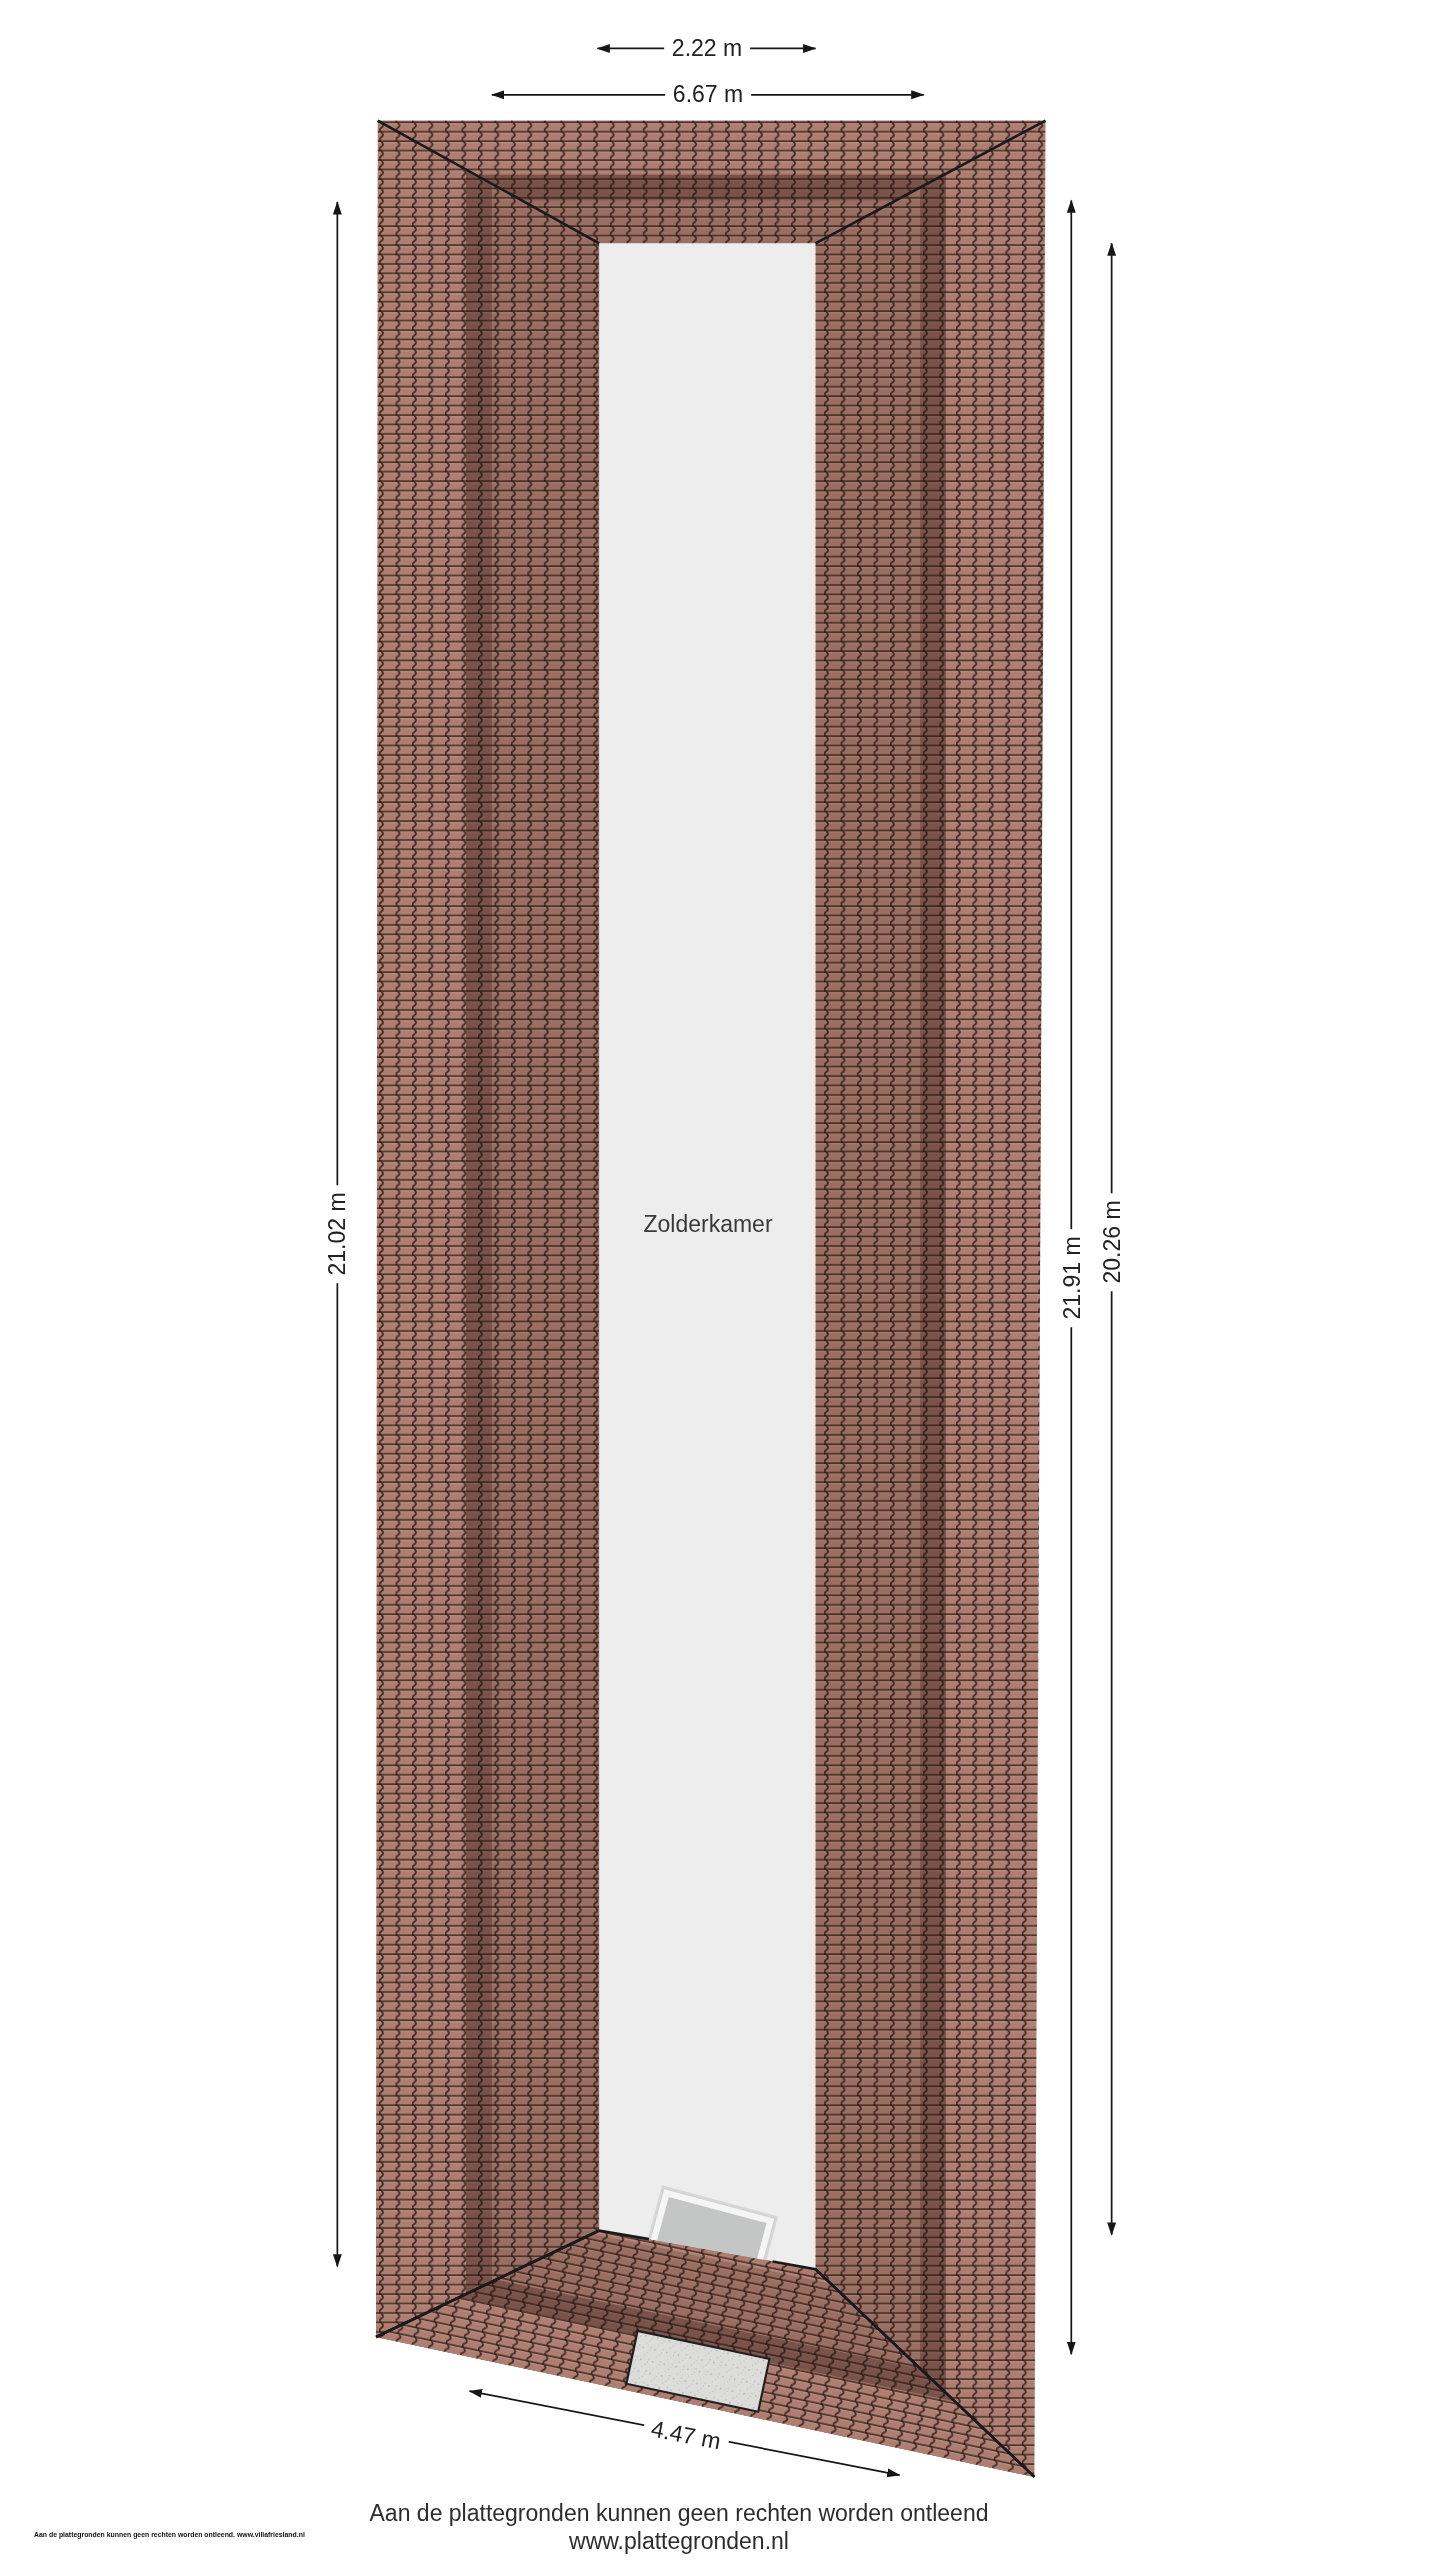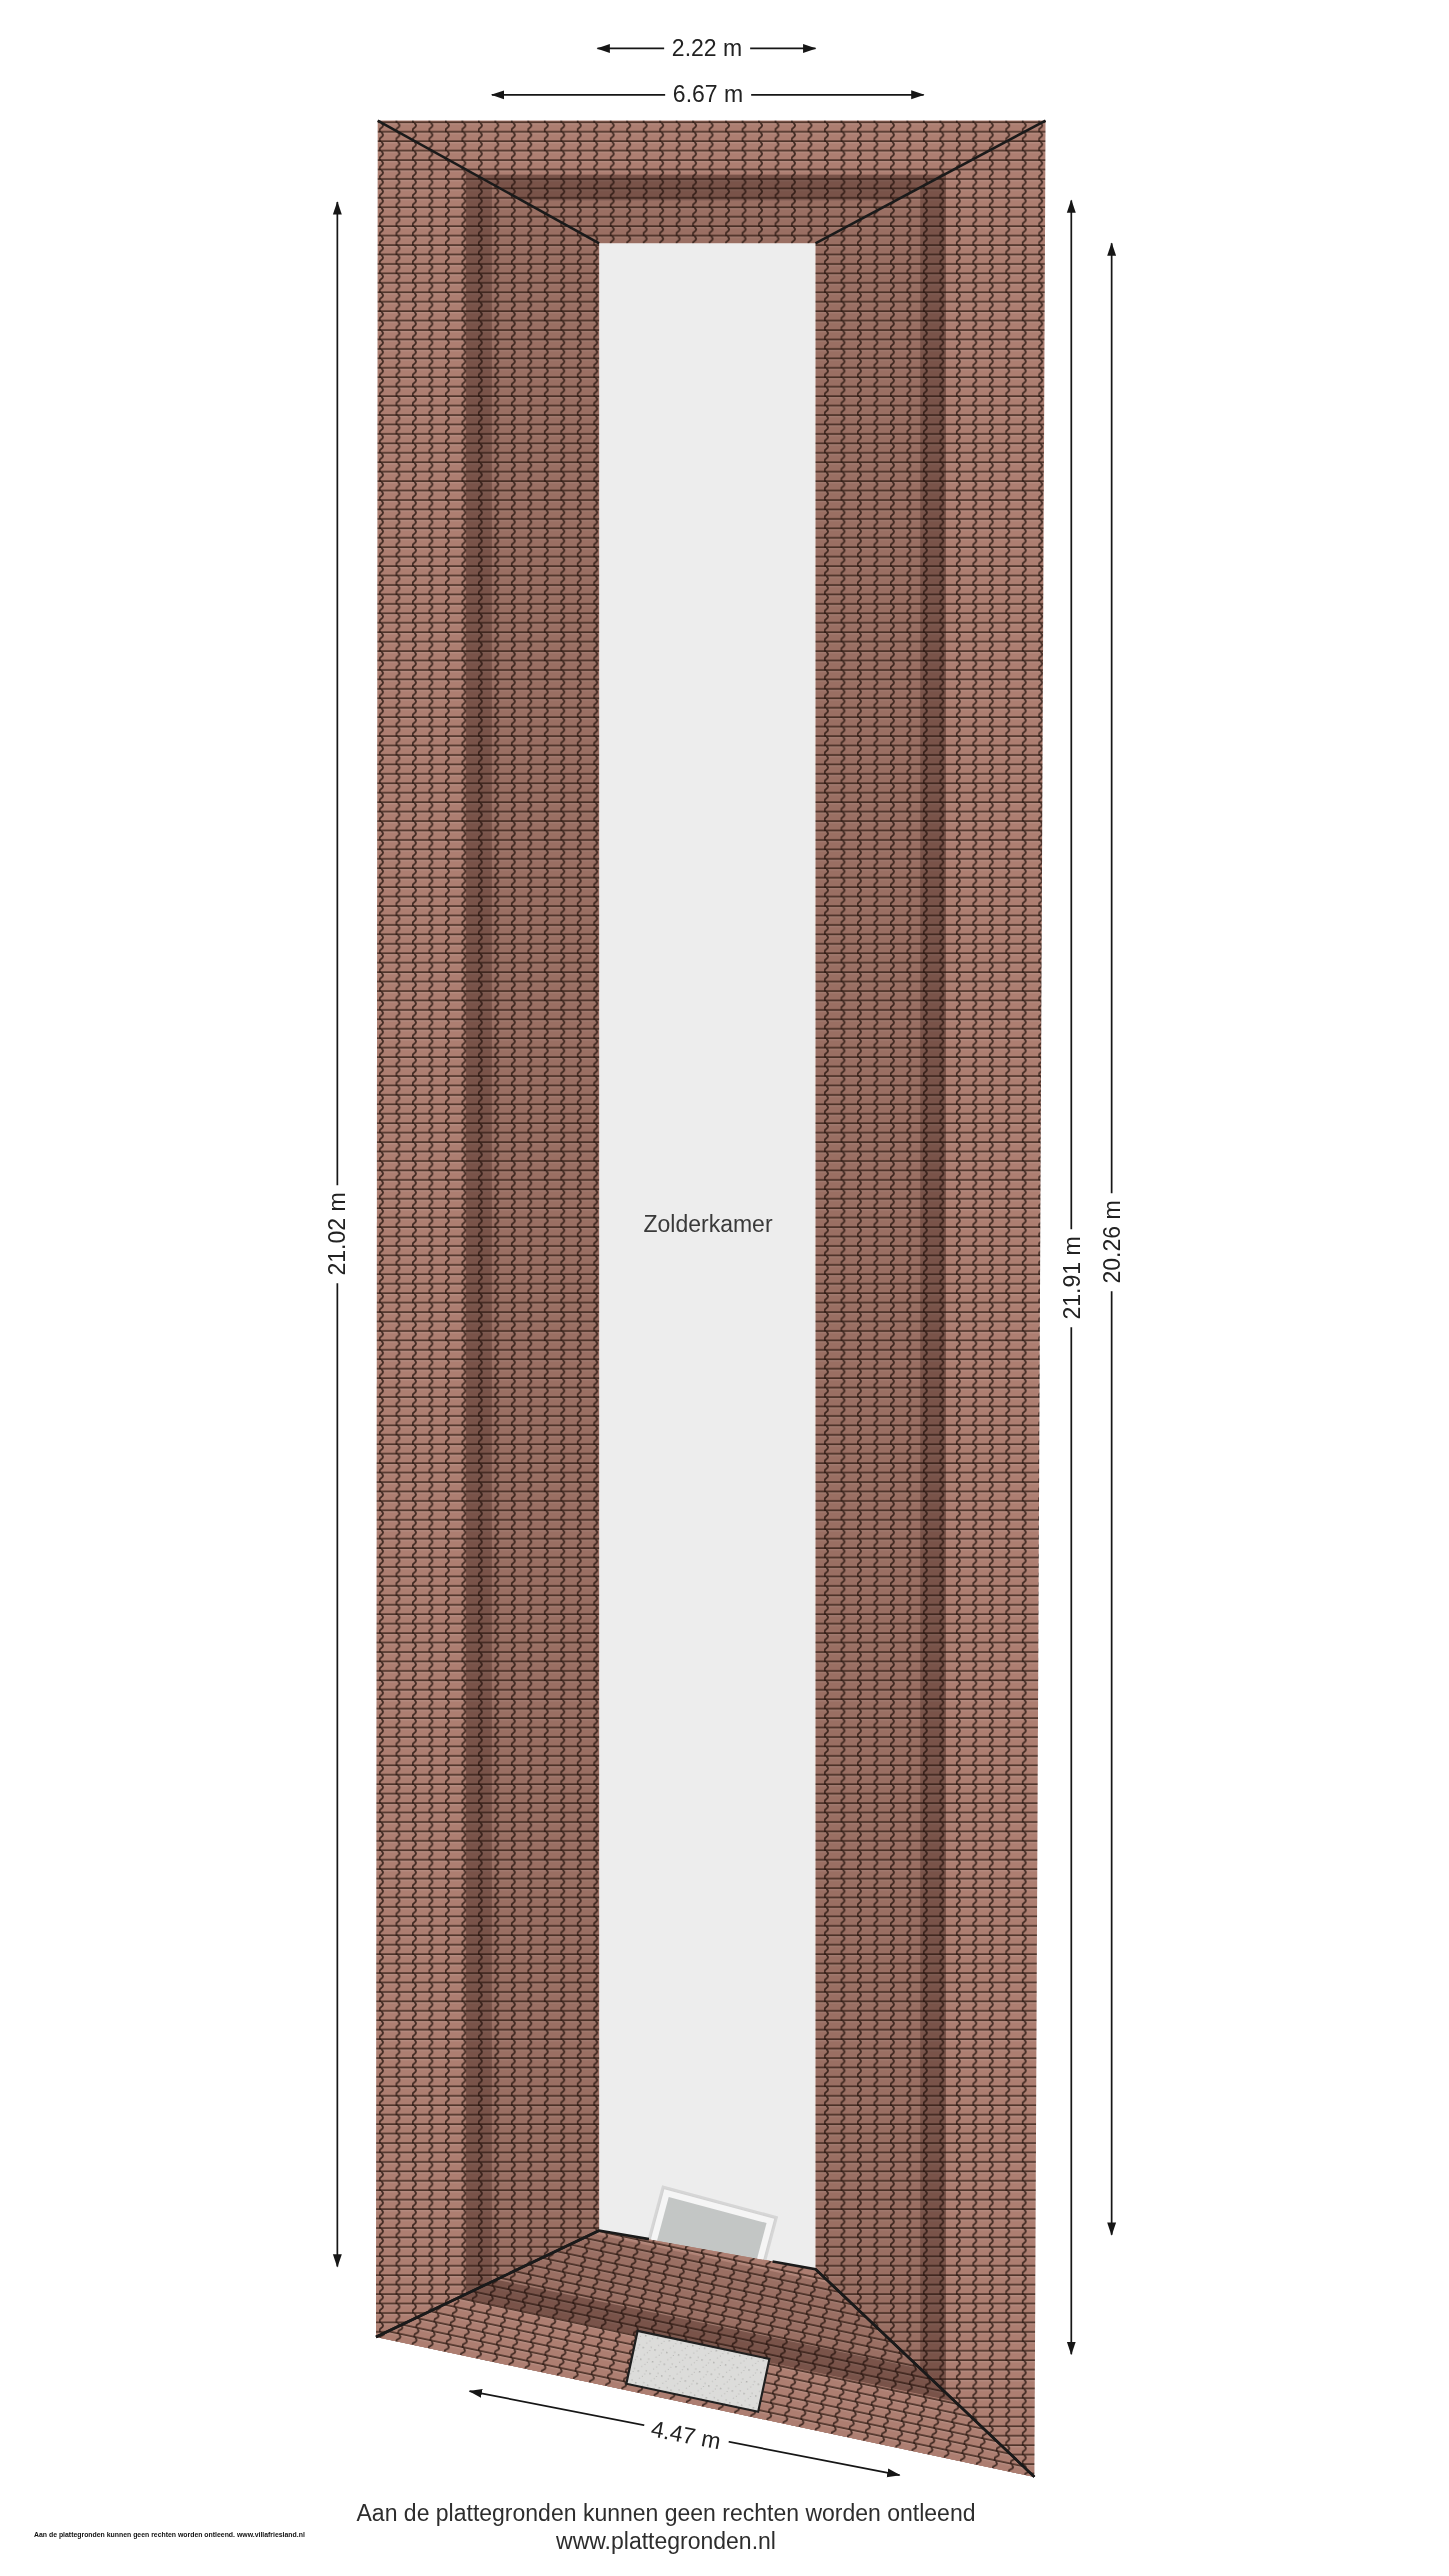--- a/index.html
+++ b/index.html
@@ -6,21 +6,21 @@
   #canvas{position:relative;width:1230px;height:2576px;background:#ffffff;overflow:hidden;
           font-family:"Liberation Sans", sans-serif;}
   #plan-svg{position:absolute;left:0;top:0;}
   .lbl{position:absolute;transform:translate(-50%,-50%);font-size:23px;color:#222;
        white-space:nowrap;line-height:1.05;}
   .dim{background:#ffffff;padding:0 7.7px;}
   .rot-left{transform:translate(-50%,-50%) rotate(-90deg);}
   .rot-tilt{transform:translate(-50%,-50%) rotate(11deg);}
   .room-lbl{font-size:23px;color:#3a3a3a;background:transparent;}
   .footer-line{position:absolute;transform:translate(-50%,-50%);font-size:23px;color:#2d2d2d;
-       white-space:nowrap;}
+       white-space:nowrap;margin-left:13px;}
   .fineprint{position:absolute;font-size:6.9px;font-weight:bold;color:#111;white-space:nowrap;}
 </style>
 </head>
 <body>
 
 <div id="canvas">
 
   <svg id="plan-svg" width="1449" height="2576" viewBox="0 0 1688 3000">
     <defs>
       <pattern id="tilesV" width="19.2" height="11" patternUnits="userSpaceOnUse">

